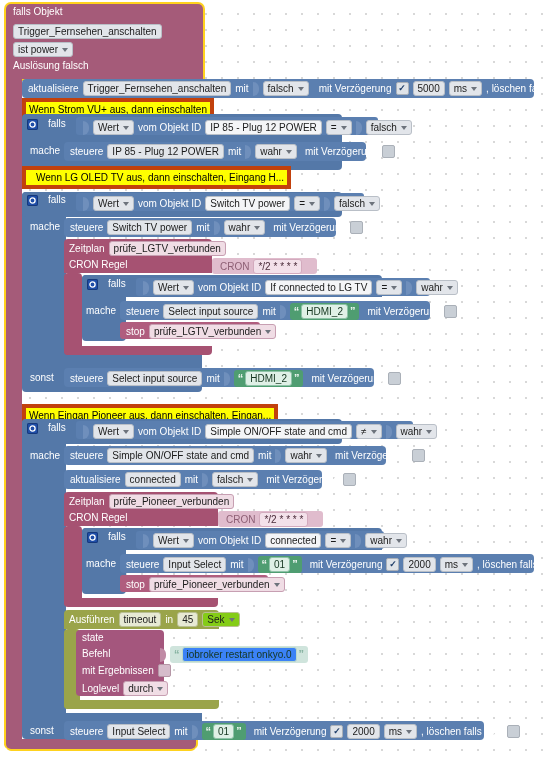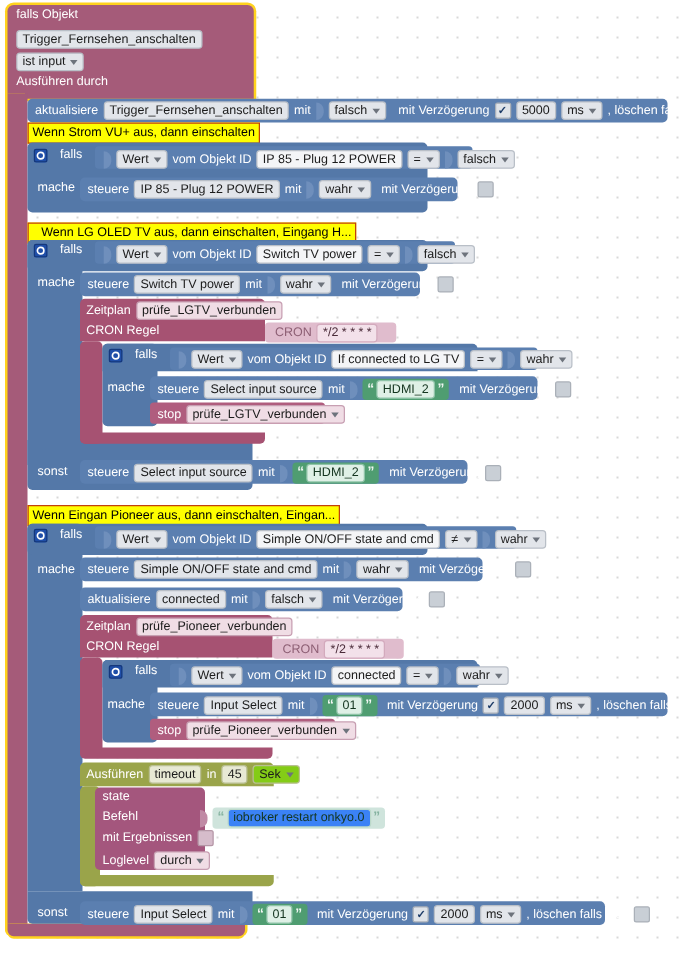--- a/index.html
+++ b/index.html
@@ -61,21 +61,21 @@
   .c-cron{background:#e0bccd;}         
   .c-stop{background:#b05d7e;}
   .c-exec-o{background:#9aa44a;}       
   .c-exec{background:#a4567d;}         
   .c-str{background:#4f9d71;}          
   .c-str2{background:#cfe4dc;}
 
   
   .comment{
     position:absolute;background:#ffff00;color:#000;font-size:10px;line-height:13px;
-    padding:1px 3px;white-space:nowrap;border:1px solid #c2410c;
+    padding:1px 3px;white-space:nowrap;border:4px solid #c2410c;
   }
 
   
   .q{font-size:11px;line-height:9px;color:#ffffff;opacity:.92;font-weight:bold;}
   .q.dk{color:#7fae9b;}
   .strfield{
     background:#dff0e6;border:1px solid #8fc3a8;border-radius:3px;color:#14351f;
     padding:0 4px;font-size:10px;line-height:13px;
   }
   .strfield.pale{background:#3b82f6;border-color:#bcd9ca;}
@@ -92,26 +92,26 @@
   <div class="blk c-outer" style="left:6px;top:739px;width:190px;height:10px;border-radius:0 0 5px 5px;box-shadow:0 2px 0 0 #ffd21e, -2px 0 0 0 #ffd21e, 2px 0 0 0 #ffd21e;"></div>
 
   <div style="position:absolute;left:13px;top:6px;" class="row">
     <span class="lbl">falls Objekt</span>
   </div>
   <div style="position:absolute;left:13px;top:24px;" class="row">
     <span class="field">Trigger_Fernsehen_anschalten</span>
   </div>
   <div style="position:absolute;left:13px;top:42px;" class="row">
     <span class="field">
-      <span>ist input</span>
+      <span>ist power</span>
         <i class="caret"></i>
     </span>
   </div>
   <div style="position:absolute;left:13px;top:60px;" class="row">
-    <span class="lbl">Ausführen durch</span>
+    <span class="lbl">Auslösung falsch</span>
   </div>
 
   <div class="blk c-act" style="left:22px;top:79px;width:512px;height:19px;"></div>
   <div style="position:absolute;left:28px;top:81px;" class="row">
     <span class="lbl">aktualisiere</span>
     <span class="field">Trigger_Fernsehen_anschalten</span>
     <span class="lbl">mit</span>
     <span class="plug c-act" style="background:#6f8fbc;"></span>
     <span class="field">
       <span>falsch</span>
@@ -173,21 +173,21 @@
     <span class="lbl">mit</span>
     <span class="plug" style="background:#6f8fbc;"></span>
     <span class="field">
       <span>wahr</span>
         <i class="caret"></i>
     </span>
     <span class="lbl" style="margin-left:4px;">mit Verzögerung</span>
     <span class="cb empty"></span>
   </div>
 
-  <div class="comment" style="left:22px;top:178px;padding-left:10px;">
+  <div class="comment" style="left:22px;top:166px;padding-left:10px;">
     <span>Wenn LG OLED TV aus, dann einschalten, Eingang H...</span>
   </div>
 
   <div class="blk c-ctrl" style="left:22px;top:192px;width:44px;height:180px;border-radius:4px 4px 0 0;"></div>
   <div class="blk c-ctrl" style="left:22px;top:192px;width:320px;height:25px;"></div>
   <div class="blk c-ctrl" style="left:22px;top:352px;width:180px;height:40px;border-radius:0 0 4px 4px;"></div>
 
   <div class="blk c-act" style="left:76px;top:193px;width:288px;height:18px;border-radius:3px;"></div>
   <div style="position:absolute;left:27px;top:194px;" class="row">
     <span class="gear">

